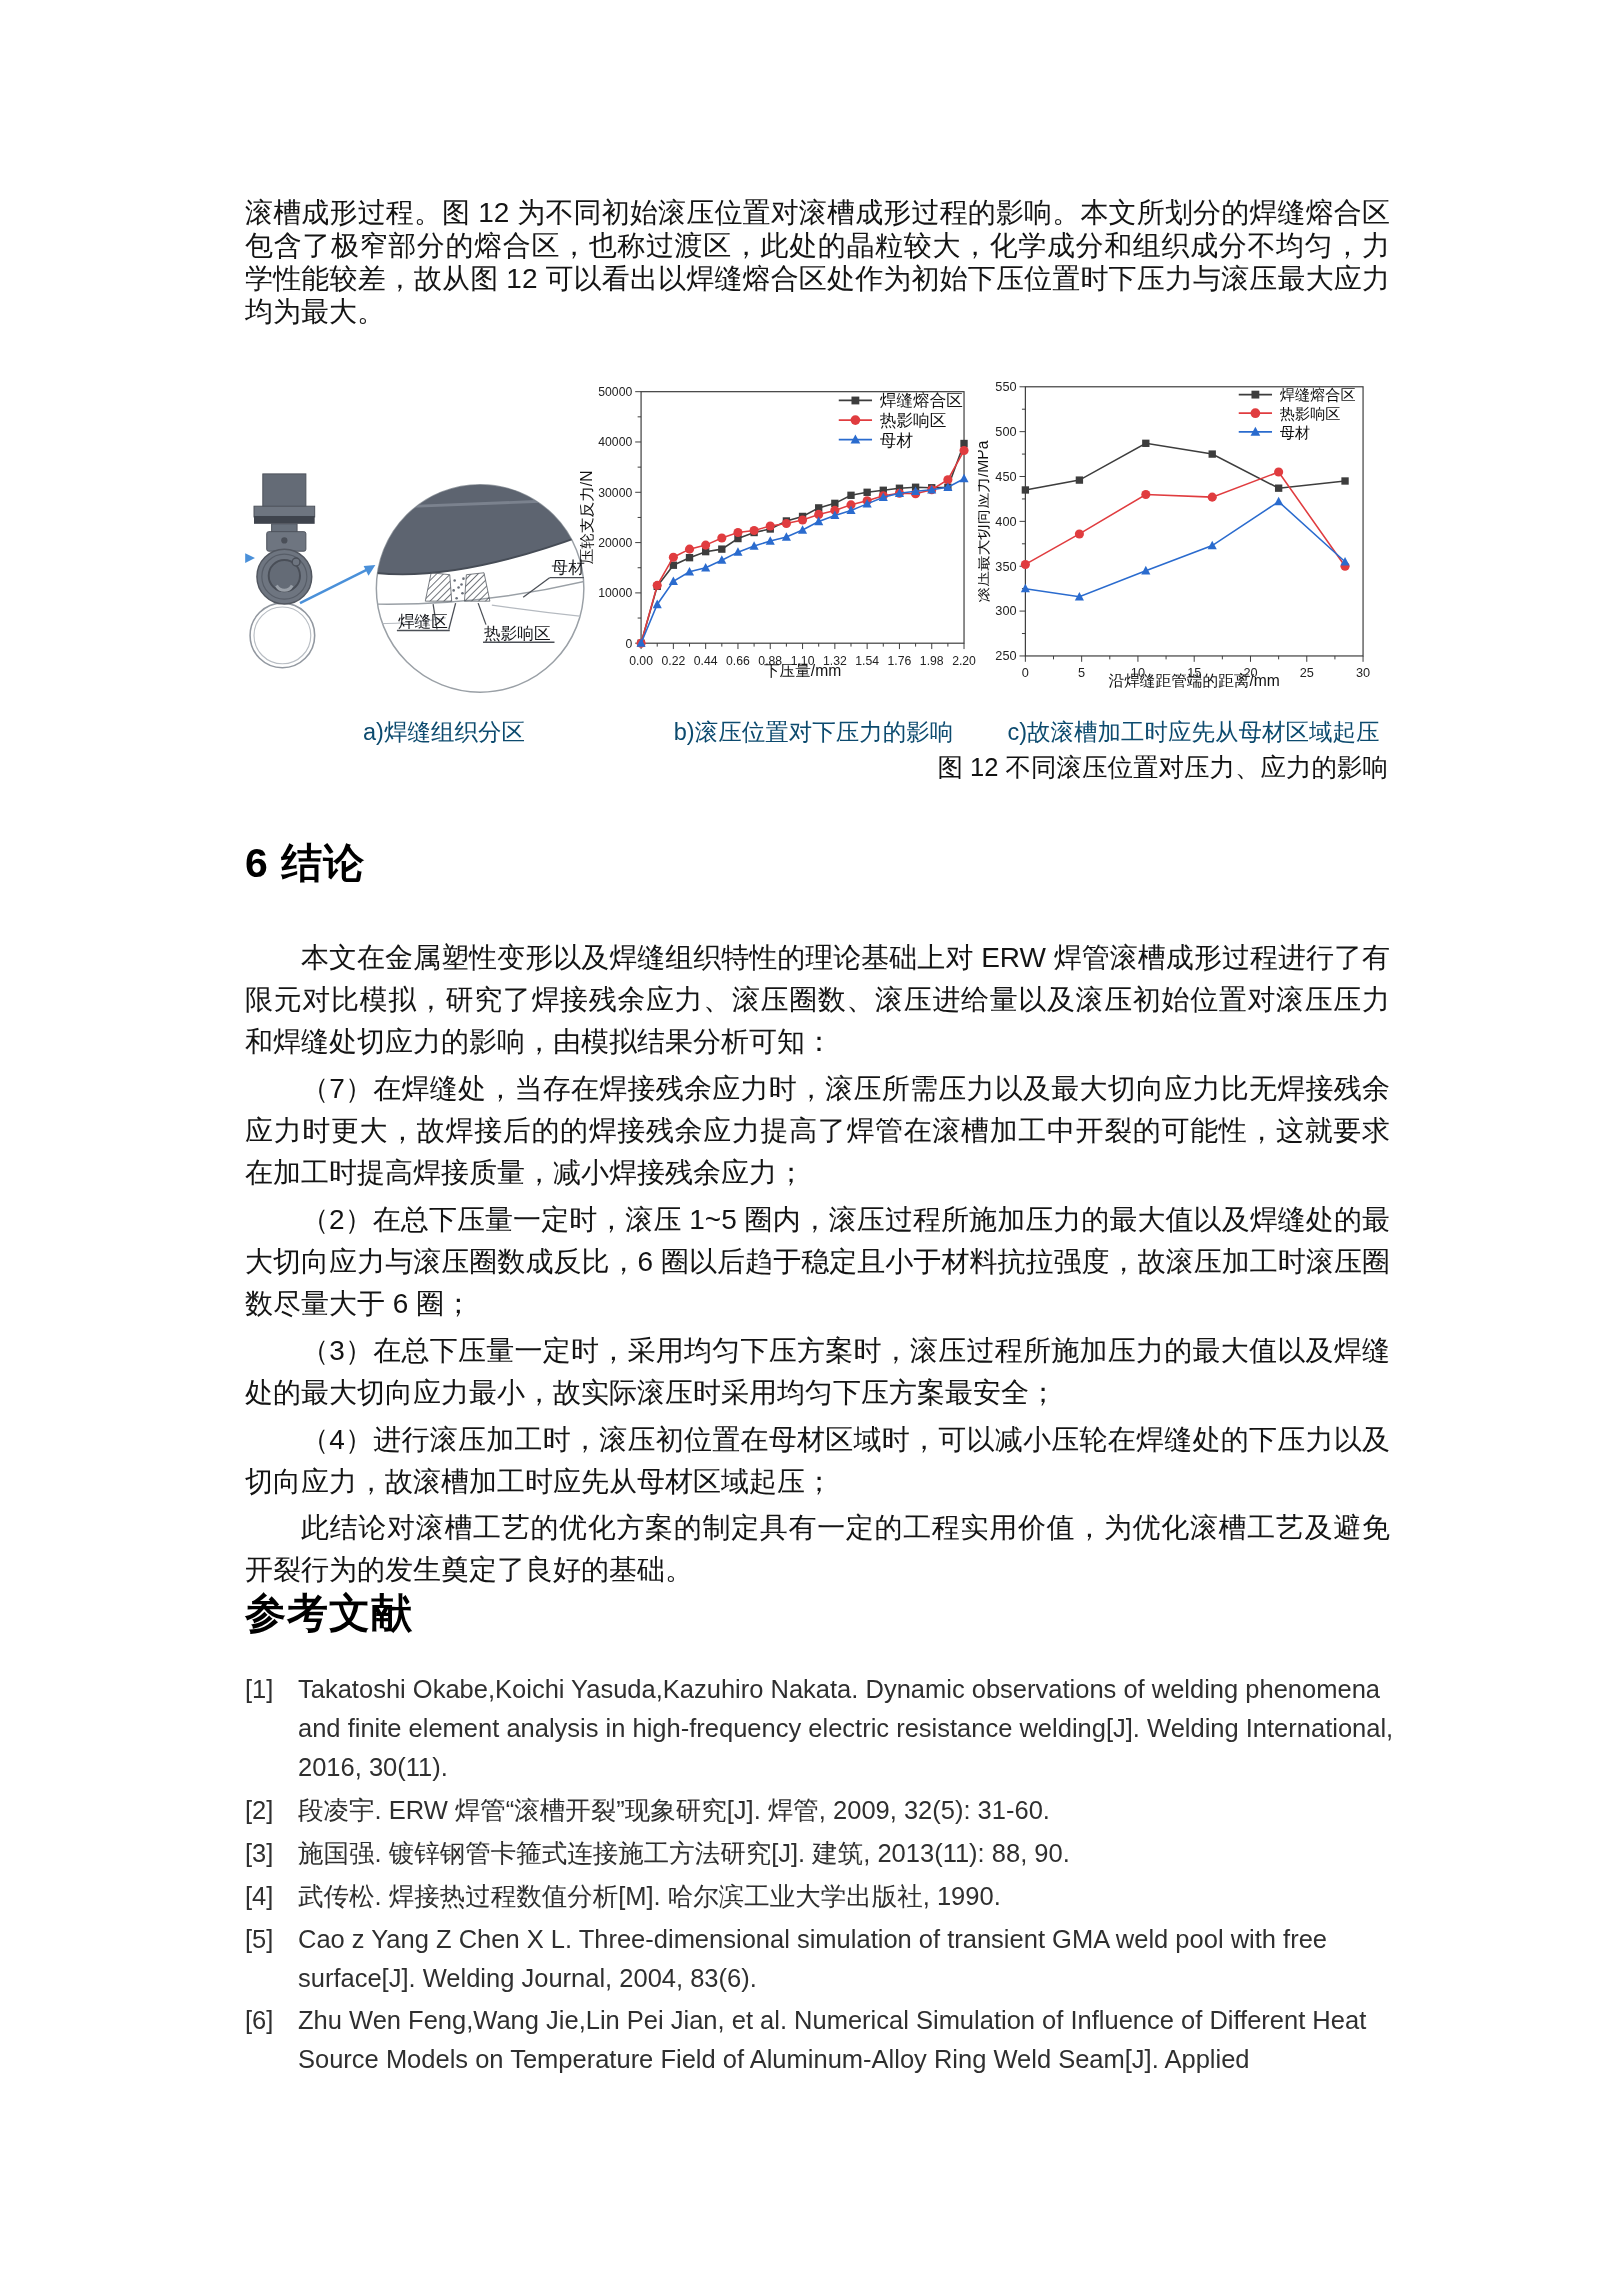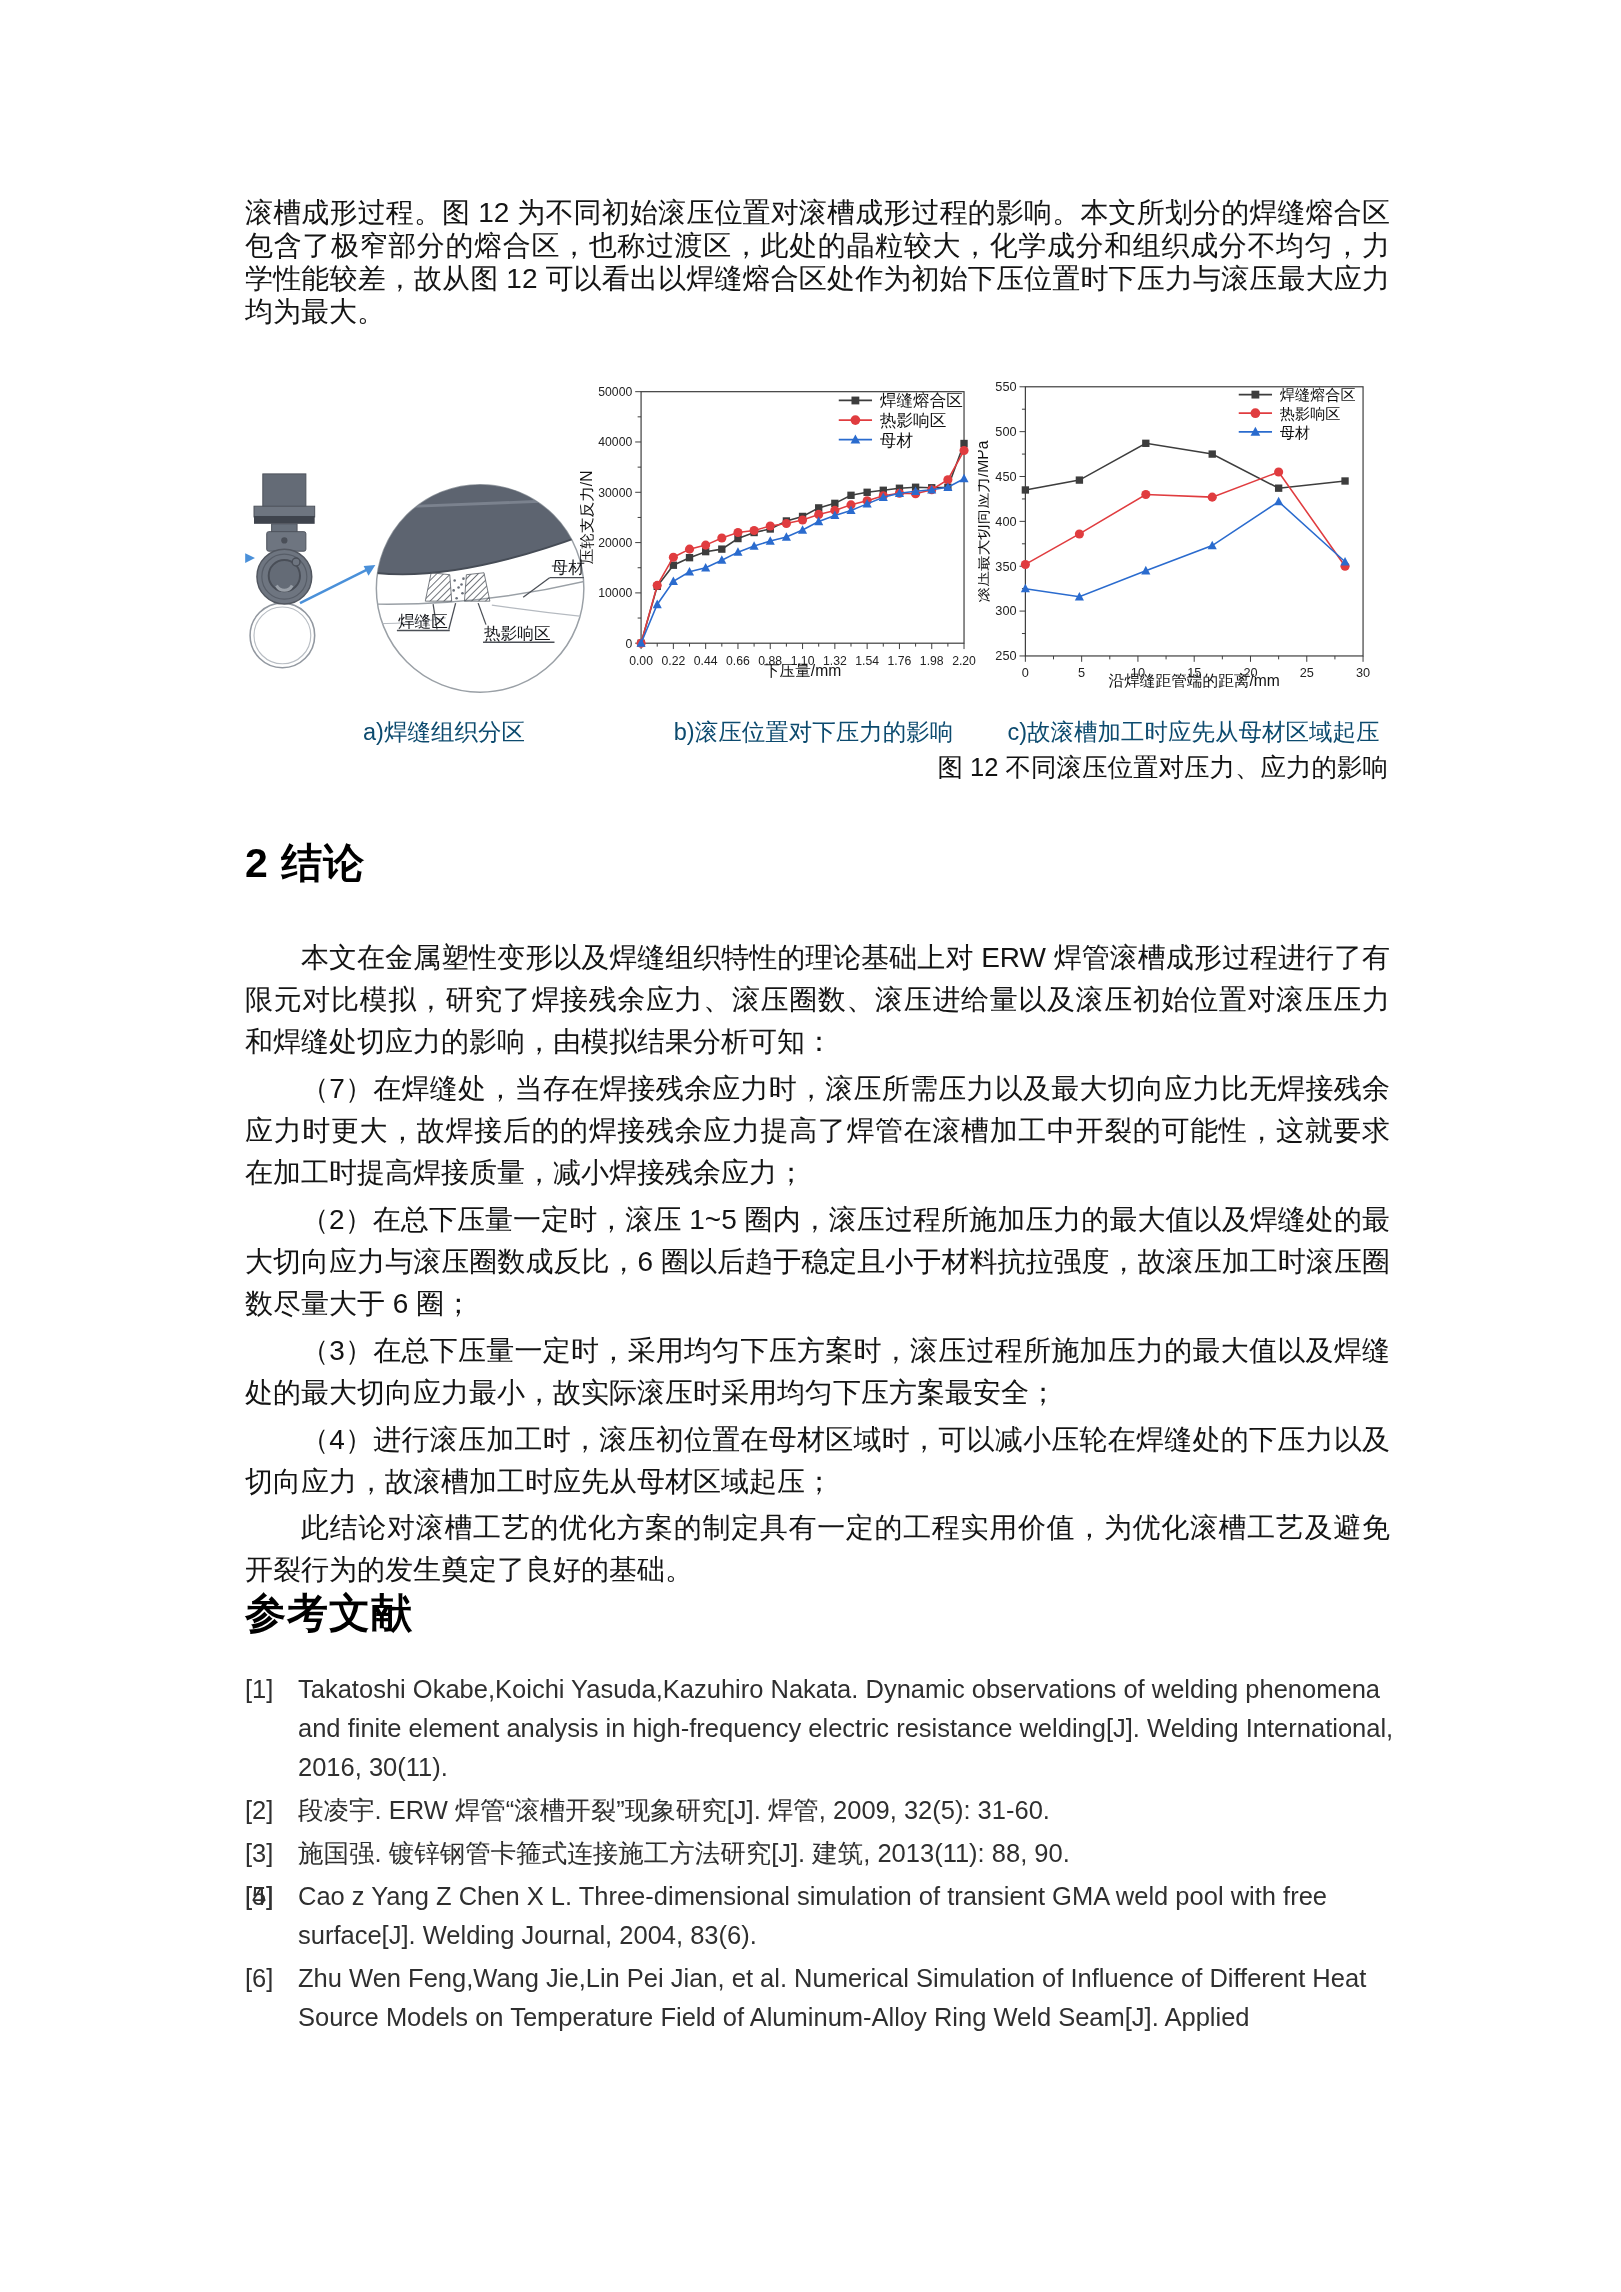--- a/index.html
+++ b/index.html
@@ -311,34 +311,34 @@
         <polygon points="283,50.72 278.04,60 287.96,60" fill="#2a6bce"></polygon>
         <text x="308" y="62" font-size="15.5" fill="#111">母材</text>
       </svg>
   </div>
 
   <div class="cap" id="cap-a">a)焊缝组织分区</div>
   <div class="cap" id="cap-b">b)滚压位置对下压力的影响</div>
   <div class="cap" id="cap-c">c)故滚槽加工时应先从母材区域起压</div>
   <div id="cap-main">图 12 不同滚压位置对压力、应力的影响</div>
 
-  <h2 class="h1" id="h-concl">2 结论</h2>
+  <h2 class="h1" id="h-concl">6 结论</h2>
   <div id="concl">
       <p>本文在金属塑性变形以及焊缝组织特性的理论基础上对 ERW 焊管滚槽成形过程进行了有限元对比模拟，研究了焊接残余应力、滚压圈数、滚压进给量以及滚压初始位置对滚压压力和焊缝处切应力的影响，由模拟结果分析可知：</p>
       <p>（7）在焊缝处，当存在焊接残余应力时，滚压所需压力以及最大切向应力比无焊接残余应力时更大，故焊接后的的焊接残余应力提高了焊管在滚槽加工中开裂的可能性，这就要求在加工时提高焊接质量，减小焊接残余应力；</p>
       <p>（2）在总下压量一定时，滚压 1~5 圈内，滚压过程所施加压力的最大值以及焊缝处的最大切向应力与滚压圈数成反比，6 圈以后趋于稳定且小于材料抗拉强度，故滚压加工时滚压圈数尽量大于 6 圈；</p>
       <p>（3）在总下压量一定时，采用均匀下压方案时，滚压过程所施加压力的最大值以及焊缝处的最大切向应力最小，故实际滚压时采用均匀下压方案最安全；</p>
       <p>（4）进行滚压加工时，滚压初位置在母材区域时，可以减小压轮在焊缝处的下压力以及切向应力，故滚槽加工时应先从母材区域起压；</p>
       <p>此结论对滚槽工艺的优化方案的制定具有一定的工程实用价值，为优化滚槽工艺及避免开裂行为的发生奠定了良好的基础。</p>
     </div>
 
   <h2 class="h1" id="h-refs">参考文献</h2>
   <div id="refs">
       <div class="ref"><span class="lbl">[1]</span><span>Takatoshi Okabe,Koichi Yasuda,Kazuhiro Nakata. Dynamic observations of welding phenomena and finite element analysis in high-frequency electric resistance welding[J]. Welding International, 2016, 30(11).</span></div>
       <div class="ref"><span class="lbl">[2]</span><span>段凌宇. ERW 焊管“滚槽开裂”现象研究[J]. 焊管, 2009, 32(5): 31-60.</span></div>
       <div class="ref"><span class="lbl">[3]</span><span>施国强. 镀锌钢管卡箍式连接施工方法研究[J]. 建筑, 2013(11): 88, 90.</span></div>
-      <div class="ref"><span class="lbl">[4]</span></div>
+      <div class="ref"><span class="lbl">[4]</span><span>武传松. 焊接热过程数值分析[M]. 哈尔滨工业大学出版社, 1990.</span></div>
       <div class="ref"><span class="lbl">[5]</span><span>Cao z Yang Z Chen X L. Three-dimensional simulation of transient GMA weld pool with free surface[J]. Welding Journal, 2004, 83(6).</span></div>
       <div class="ref"><span class="lbl">[6]</span><span>Zhu Wen Feng,Wang Jie,Lin Pei Jian, et al. Numerical Simulation of Influence of Different Heat Source Models on Temperature Field of Aluminum-Alloy Ring Weld Seam[J]. Applied</span></div>
     </div>
 
 </div>
 
 
 </body></html>

